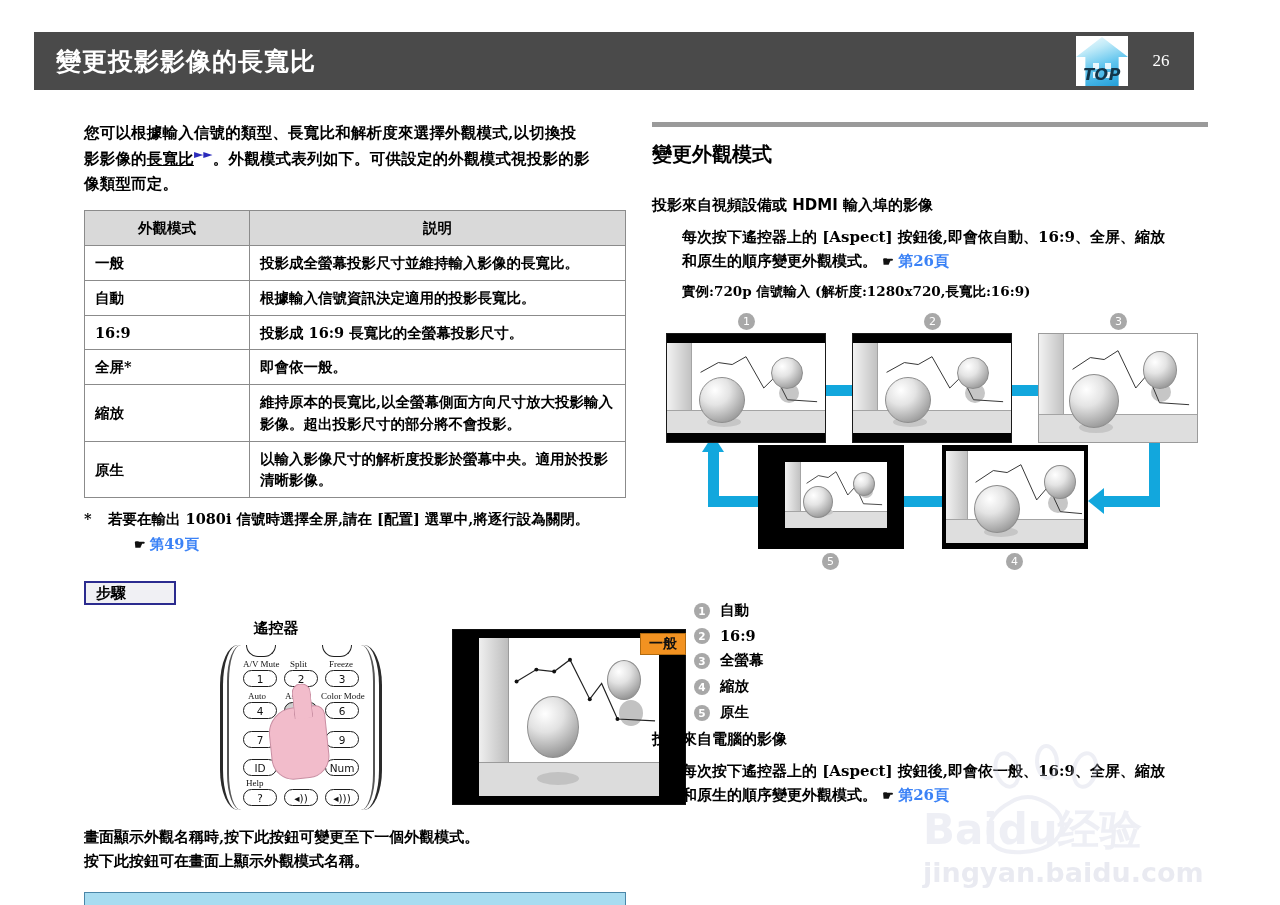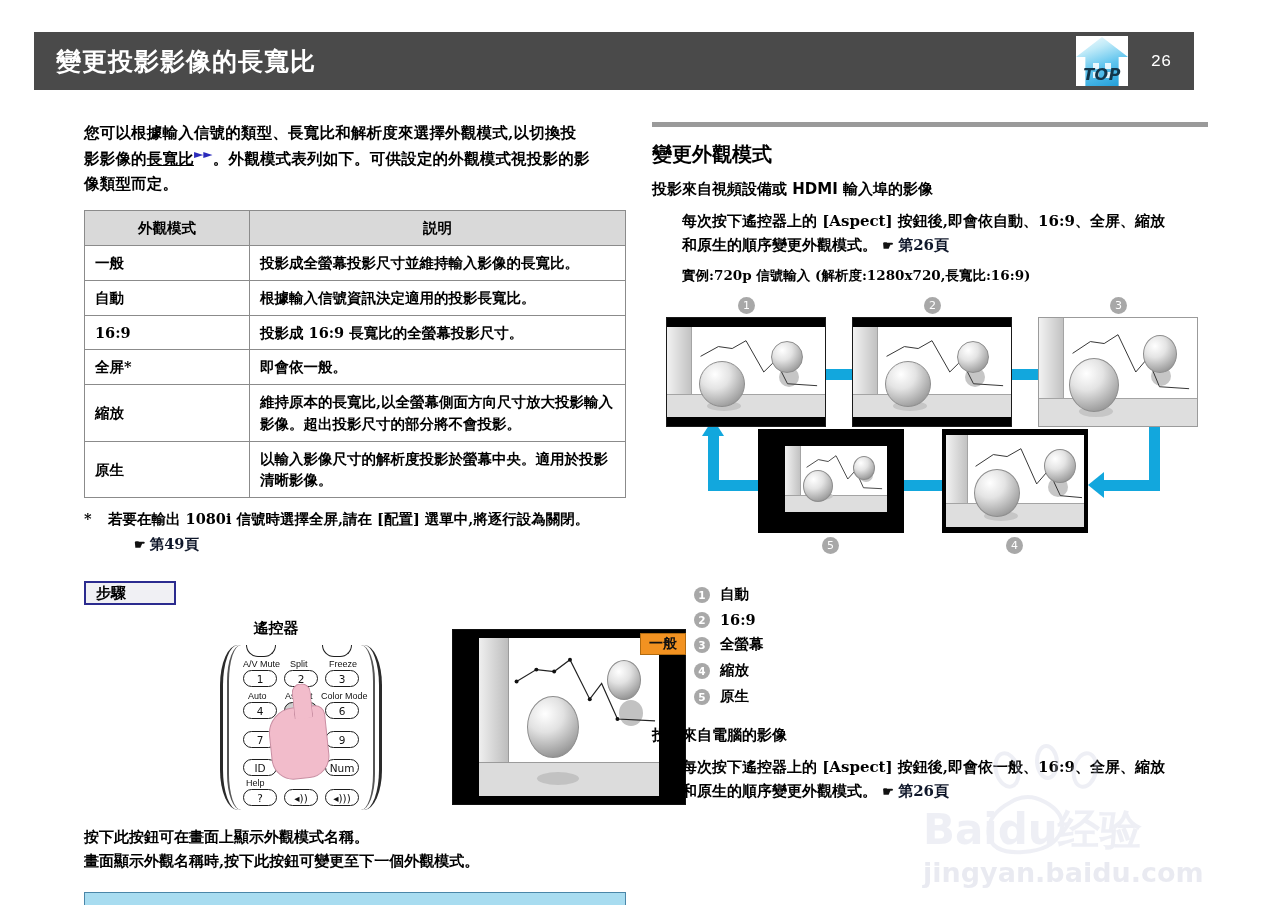--- a/index.html
+++ b/index.html
@@ -35,21 +35,21 @@
   }
   .top-icon .win { position:absolute; width:6px; height:6px; background:#ffffff; opacity:.85; }
   .top-icon .w1{left:17px; top:27px;} .top-icon .w2{left:29px; top:27px;}
   .top-icon .w3{left:17px; top:36px;} .top-icon .w4{left:29px; top:36px;}
   .top-icon .top-label {
     position:relative; z-index:3; font-size:16px; font-weight:bold; color:#12354a;
     letter-spacing:.5px; margin-bottom:2px;font-style:italic;
   }
   .page-number {
     color:#ffffff; font-size:17px; width:66px; text-align:center;
-    font-family:Liberation Mono, monospace;
+    font-family:Liberation Serif, serif;
   }
   
   .col-left  { position:absolute; left:84px;  top:120px; width:542px; }
   .col-right { position:absolute; left:652px; top:122px; width:556px; }
 
   .para {
     font-family:"DejaVu Serif","Liberation Serif",serif;
     font-size:15.5px; line-height:1.62; font-weight:bold; letter-spacing:.2px;
   }
   .para .lnk-u { text-decoration:underline; }
@@ -68,21 +68,21 @@
     background:#d9d9d9; font-weight:bold; text-align:center; height:28px;
   }
   table.modes td.mode { width:165px; font-weight:bold; }
   table.modes td.desc { font-weight:bold; }
   .fn-note {
     margin-top:10px; font-family:"DejaVu Serif","Liberation Serif",serif;
     font-size:14.5px; line-height:1.55; font-weight:bold;
     display:flex; gap:10px;
   }
   .fn-star { width:14px; flex:0 0 14px; }
-  .link { color:#0f172a; }
+  .link { color:#3b82f6; }
   .hand { color:#111; font-size:13px; letter-spacing:-1px; }
   .fn-ref { margin-left:26px; margin-top:2px; }
 
   
   .step-badge {
     margin-top:26px; width:92px; height:24px;
     border:2px solid #2b2b8f; background:#f0f0f4;
     display:flex; align-items:center; padding-left:10px;
     font-family:"DejaVu Serif","Liberation Serif",serif;
     font-weight:bold; font-size:15px;
@@ -110,21 +110,21 @@
   }
   .rbtn {
     position:absolute; width:34px; height:17px; border:1.6px solid #1d1d1d;
     border-radius:9px; background:#fff;
     font-size:10.5px; display:flex; align-items:center; justify-content:center;
     font-family:"DejaVu Sans","Liberation Sans",sans-serif; color:#111;
   }
   .rbtn.sel { background:#cfcfcf; }
   .rlbl {
     position:absolute; font-size:9px; color:#111; white-space:nowrap;
-    font-family:Liberation Sans, sans-serif;
+    font-family:Liberation Serif, serif;
   }
   .rtop {
     position:absolute; width:30px; height:12px; border:1.6px solid #1d1d1d;
     border-top:none; border-radius:0 0 12px 12px; background:#fff;
   }
   .finger {
     position:absolute; left:60px; top:62px; width:58px; height:72px;
     background:#f2bccb; border:1.4px solid #c98fa3;
     border-radius:26px 10px 22px 22px;
     transform:rotate(-6deg);
@@ -184,21 +184,21 @@
     font-family:"DejaVu Serif","Liberation Serif",serif;
     font-size:14.5px; line-height:1.6; font-weight:bold;
   }
   
   .rule { height:5px; background:#9a9a9a; width:556px; }
   .h2 {
     margin-top:14px; font-family:"DejaVu Serif","Liberation Serif",serif;
     font-size:20px; font-weight:bold;
   }
   .h3 {
-    margin-top:12px; font-family:"DejaVu Sans","Liberation Sans",sans-serif;
+    margin-top:28px; font-family:"DejaVu Sans","Liberation Sans",sans-serif;
     font-size:15px; font-weight:bold;
   }
   .rp {
     margin-top:10px; margin-left:30px;
     font-family:"DejaVu Serif","Liberation Serif",serif;
     font-size:15px; line-height:1.6; font-weight:bold;
   }
   .rex {
     margin-top:10px; margin-left:30px;
     font-family:"DejaVu Serif","Liberation Serif",serif;
@@ -385,22 +385,22 @@
             <circle cx="140" cy="82" r="2" fill="#111"></circle>
         </svg>
         <div class="pv-ball pv-b2"></div>
         <div class="pv-ball pv-b1"></div>
       </div>
       <div class="pv-badge">一般</div>
     </div>
   </div>
 
   <div class="after-rc">
+    <div>畫面顯示外觀名稱時,按下此按鈕可變更至下一個外觀模式。</div>
     <div>按下此按鈕可在畫面上顯示外觀模式名稱。</div>
-    <div>畫面顯示外觀名稱時,按下此按鈕可變更至下一個外觀模式。</div>
   </div>
 
   <div class="tip">
 
     <div class="tip-text">
       <div>
         <span>您也可以從配置選單中,使用</span><b>信號</b><span>選單的</span><b>外觀</b><span>來設定外觀模式。</span>
       </div>
 
     </div>
@@ -542,21 +542,21 @@
     <div class="lg-item">
       <span class="lg-num">4</span>
       <span>縮放</span>
     </div>
     <div class="lg-item">
       <span class="lg-num">5</span>
       <span>原生</span>
     </div>
   </div>
 
-  <div class="h3" style="margin-top:20px;">投影來自電腦的影像</div>
+  <div class="h3" style="margin-top:8px;">投影來自電腦的影像</div>
 
   <div class="rp">
     <div>每次按下遙控器上的 [Aspect] 按鈕後,即會依一般、16:9、全屏、縮放</div>
     <div>
       <span>和原生的順序變更外觀模式。</span>
       <span class="hand">☛</span>
       <span class="link">第26頁</span>
     </div>
   </div>
 </div>

